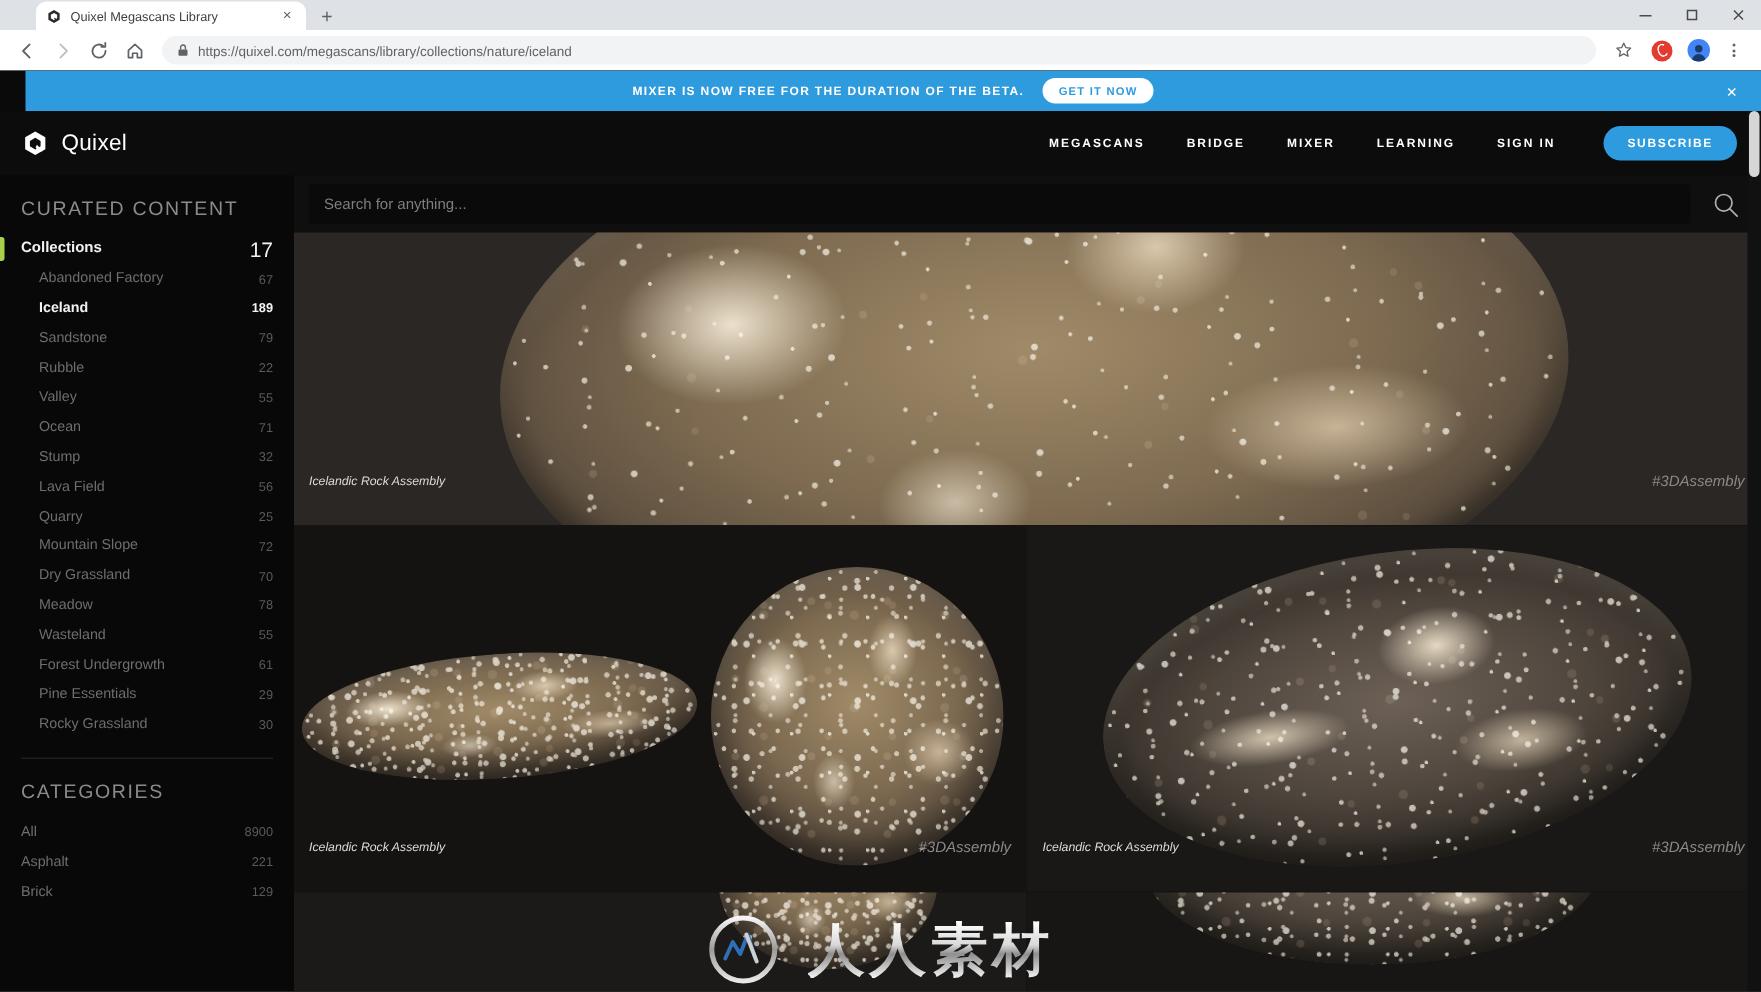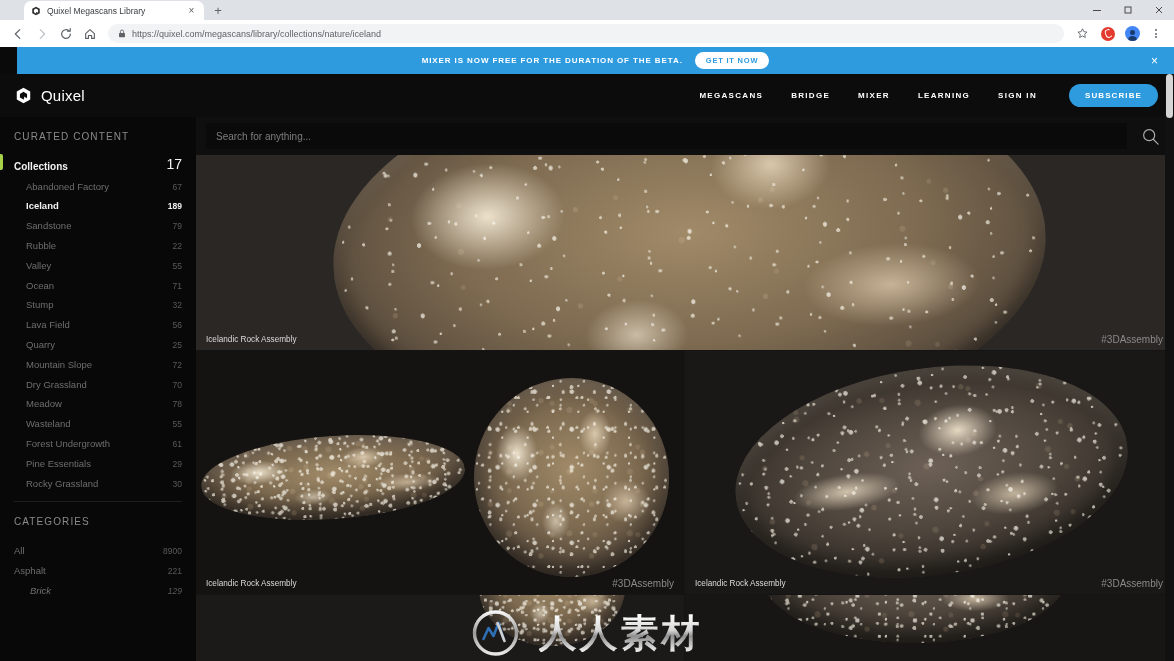--- a/index.html
+++ b/index.html
@@ -147,26 +147,26 @@
 
   .body-row { display: flex; height: 544px; }
 
   
   .sidebar {
     width: 196px; flex: 0 0 196px;
     background: #080808; padding-top: 14px;
     overflow: hidden;
   }
   .side-head {
-    font-size: 10px; color: #8b8b8b;
+    font-size: 13px; color: #8b8b8b;
     letter-spacing: 1.1px; padding: 0 14px 10px 14px;
     text-transform: uppercase;
   }
   .side-item {
-    display: flex; align-items: flex-end;
+    display: flex; align-items: center;
     height: 19.8px; padding: 0 14px 0 14px;
     position: relative;
     gap: 24px;
   }
   .side-item .accent {
     position: absolute; left: 0; top: 2px; bottom: 2px;
     width: 3px; background: #a8d14a; border-radius: 0 2px 2px 0;
   }
   .side-label { font-size: 9.5px; color: #6e6e6e; flex: 1 1 auto; }
   .side-count { font-size: 8.5px; color: #5a5a5a; }
@@ -197,23 +197,24 @@
 
   .grid { position: relative; }
   .card {
     position: relative; background: #262626;
     border-right: 1px solid #141414;
     border-bottom: 1px solid #141414;
     overflow: hidden;
   }
   .card-img { position: absolute; inset: 0; overflow: hidden; }
   .card-meta {
-    position: absolute; left: 0; right: 0; bottom: 0;
-    height: 22px; display: flex; align-items: center;
+    position: absolute; left: 0; right: 0; bottom: 12px;
+    height: 22px; display: flex; align-items: flex-start;
     padding: 0 10px;
+    font-style: italic;
   }
   .card-title { font-size: 8.2px; color: #dcdcdc; }
   .card-tag { font-size: 10px; color: #8a8a8a; margin-left: auto; }
 
   .row1 { display: flex; height: 196px; }
   .row2 { display: flex; height: 244px; }
   .row3 { display: flex; height: 70px; }
 
   
   .rock {
@@ -483,21 +484,21 @@
       <div class="side-head" style="padding-top:14px;">CATEGORIES</div>
 
       <div class="side-item child" style="padding-left:14px;">
         <span class="side-label">All</span>
         <span class="side-count">8900</span>
       </div>
       <div class="side-item child" style="padding-left:14px;">
         <span class="side-label">Asphalt</span>
         <span class="side-count">221</span>
       </div>
-      <div class="side-item child" style="padding-left:30px;font-style:italic;">
+      <div class="side-item child" style="padding-left:14px;">
         <span class="side-label">Brick</span>
         <span class="side-count">129</span>
       </div>
     </div>
 
     <div class="main">
 
       <div class="searchbar">
         <div class="search-inner">
           <span class="search-ph">Search for anything...</span>

